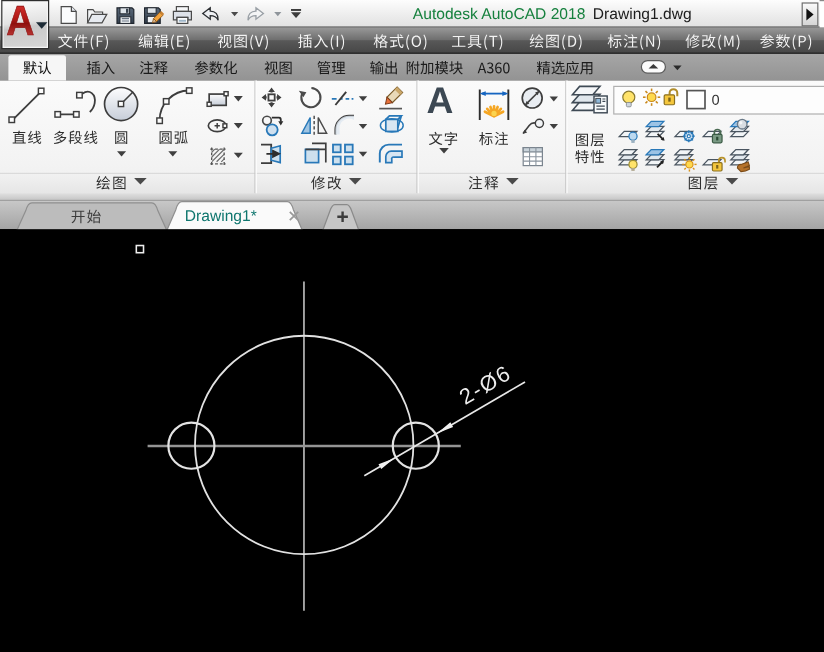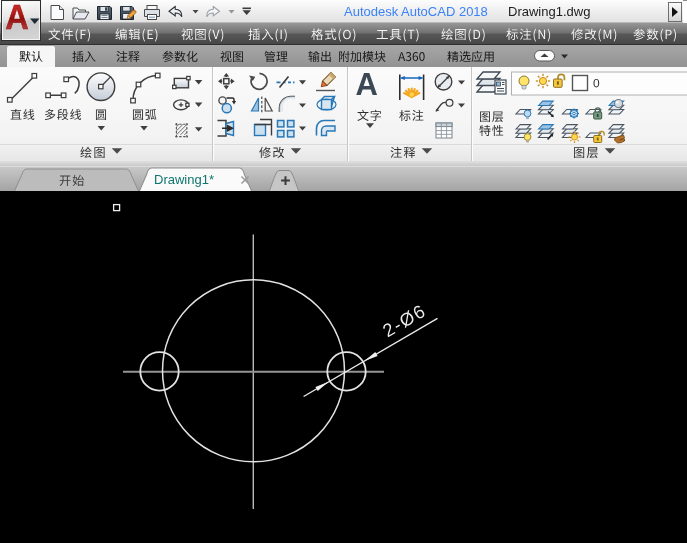--- a/index.html
+++ b/index.html
@@ -6,22 +6,22 @@
   font-family:"Liberation Sans",sans-serif;}
 #app{position:relative;width:687px;height:543px;}
 .abs{position:absolute;}
 .ct{position:absolute;overflow:visible;width:1px;height:1px}
 svg.ic{position:absolute;overflow:visible}
 </style></head><body>
 <div id="app">
 
 <div class="abs" style="left:0;top:0;width:687px;height:23px;
   background:linear-gradient(#fdfdfd,#ececec 60%,#e2e2e2);border-bottom:1px solid #b9b9b9;"></div>
-<div class="abs" style="left:344px;top:4px;font-size:13px;color:#3b82f6;">Autodesk AutoCAD 2018</div>
-<div class="abs" style="left:508px;top:4px;font-size:13px;color:#1c1c1c;">Drawing1.dwg</div>
+<div class="abs" style="left:344px;top:4px;font-size:13px;color:#15803d;">Autodesk AutoCAD 2018</div>
+<div class="abs" style="left:494px;top:4px;font-size:13px;color:#1c1c1c;">Drawing1.dwg</div>
 <div class="abs" style="left:668px;top:2px;width:14px;height:20px;background:linear-gradient(#fafafa,#d5d5d5);border:1px solid #6e6e6e;"></div>
 <div class="abs" style="left:672px;top:7px;width:0;height:0;border-left:6px solid #111;border-top:5px solid transparent;border-bottom:5px solid transparent;"></div>
 <div class="abs" style="left:683px;top:0;width:4px;height:23px;background:#fff;border-top:1px solid #888;"></div>
 
 <svg class="ic" style="left:0;top:0" width="260" height="23" viewBox="0 0 260 23">
       <defs>
         <linearGradient id="flop" x1="0" y1="0" x2="0" y2="1">
           <stop offset="0" stop-color="#5a6878"></stop>
           <stop offset="1" stop-color="#333f4d"></stop>
         </linearGradient>

